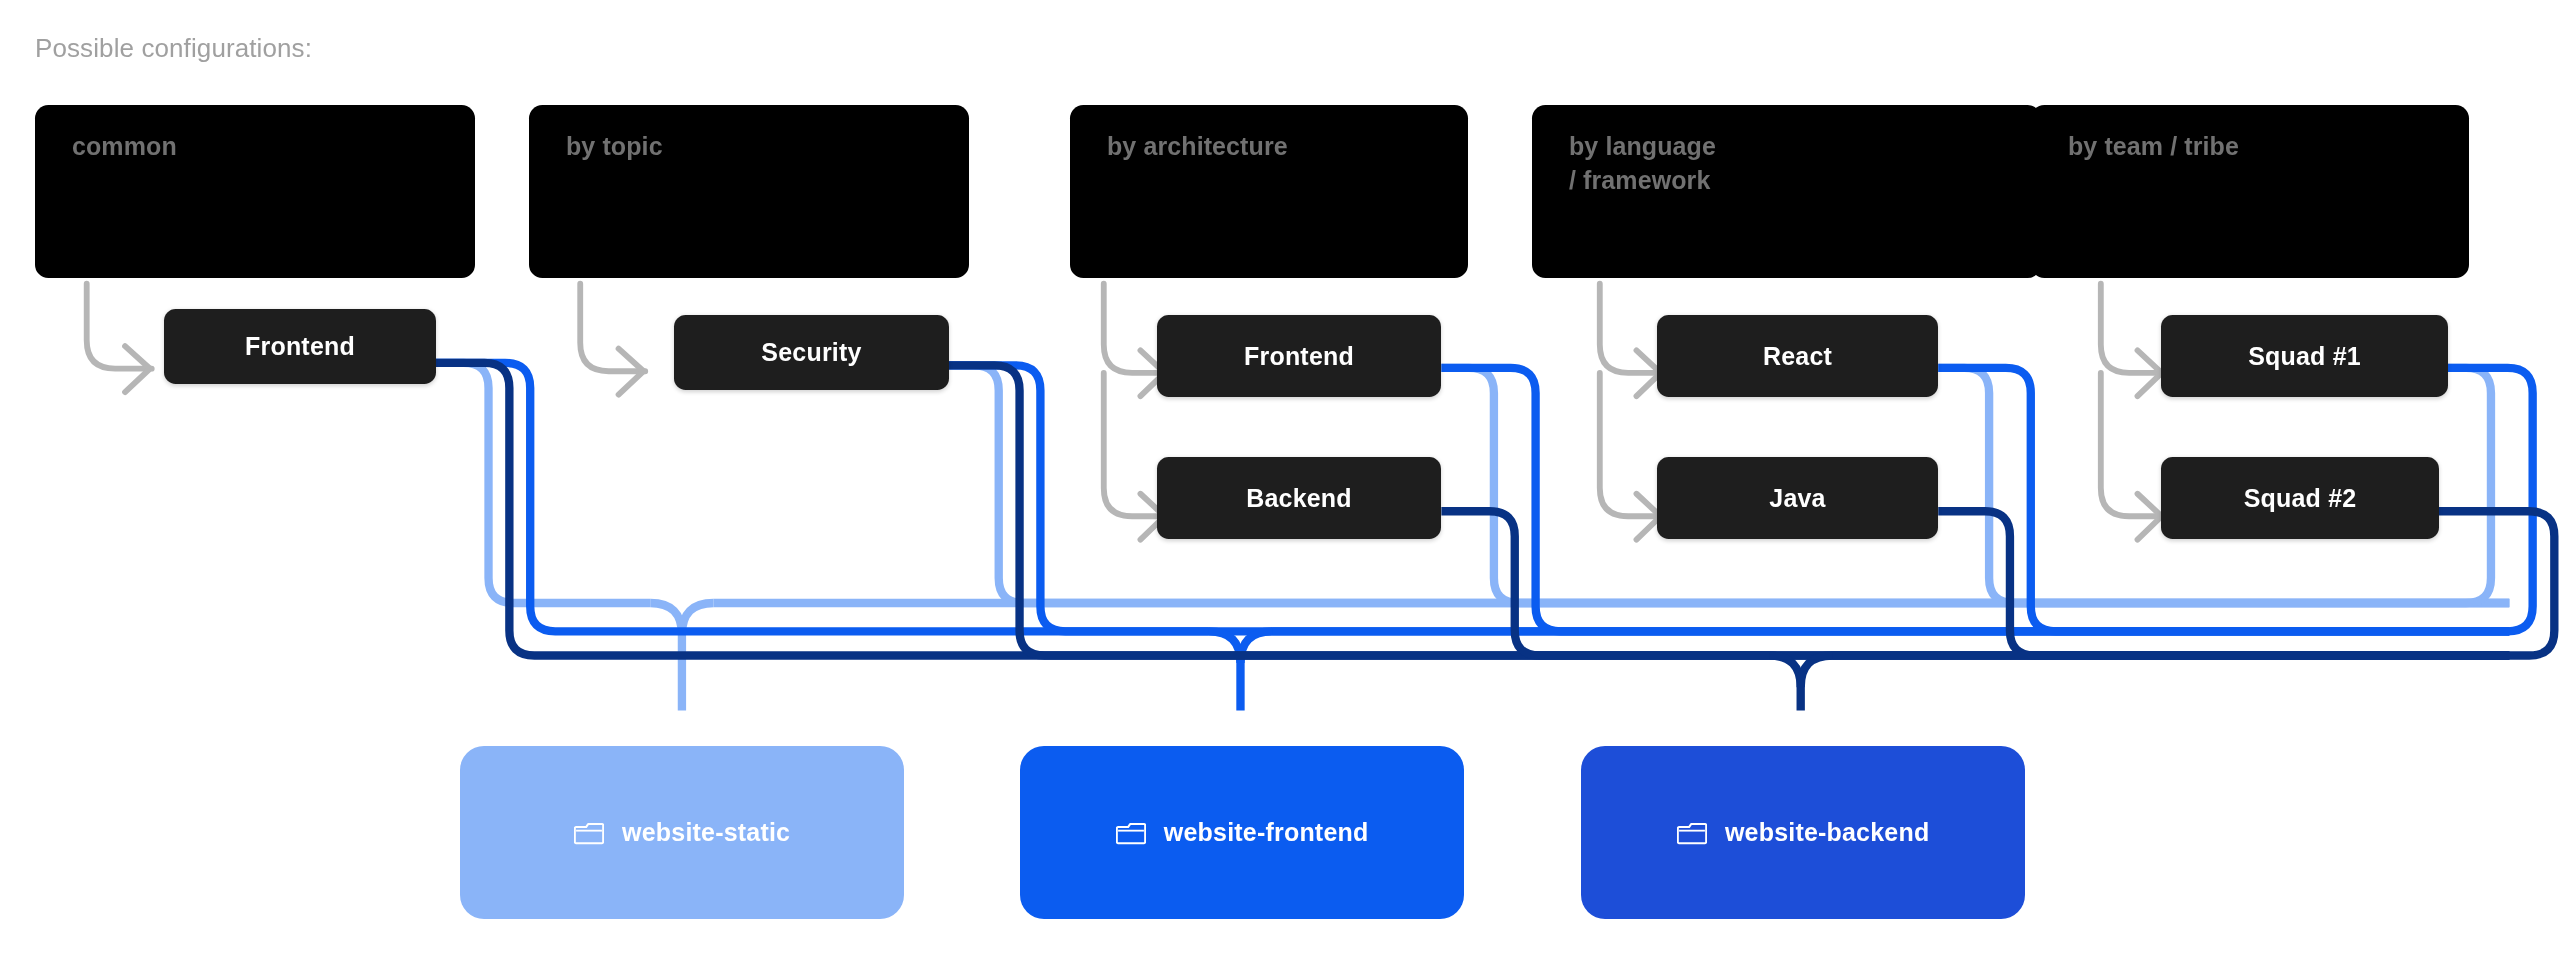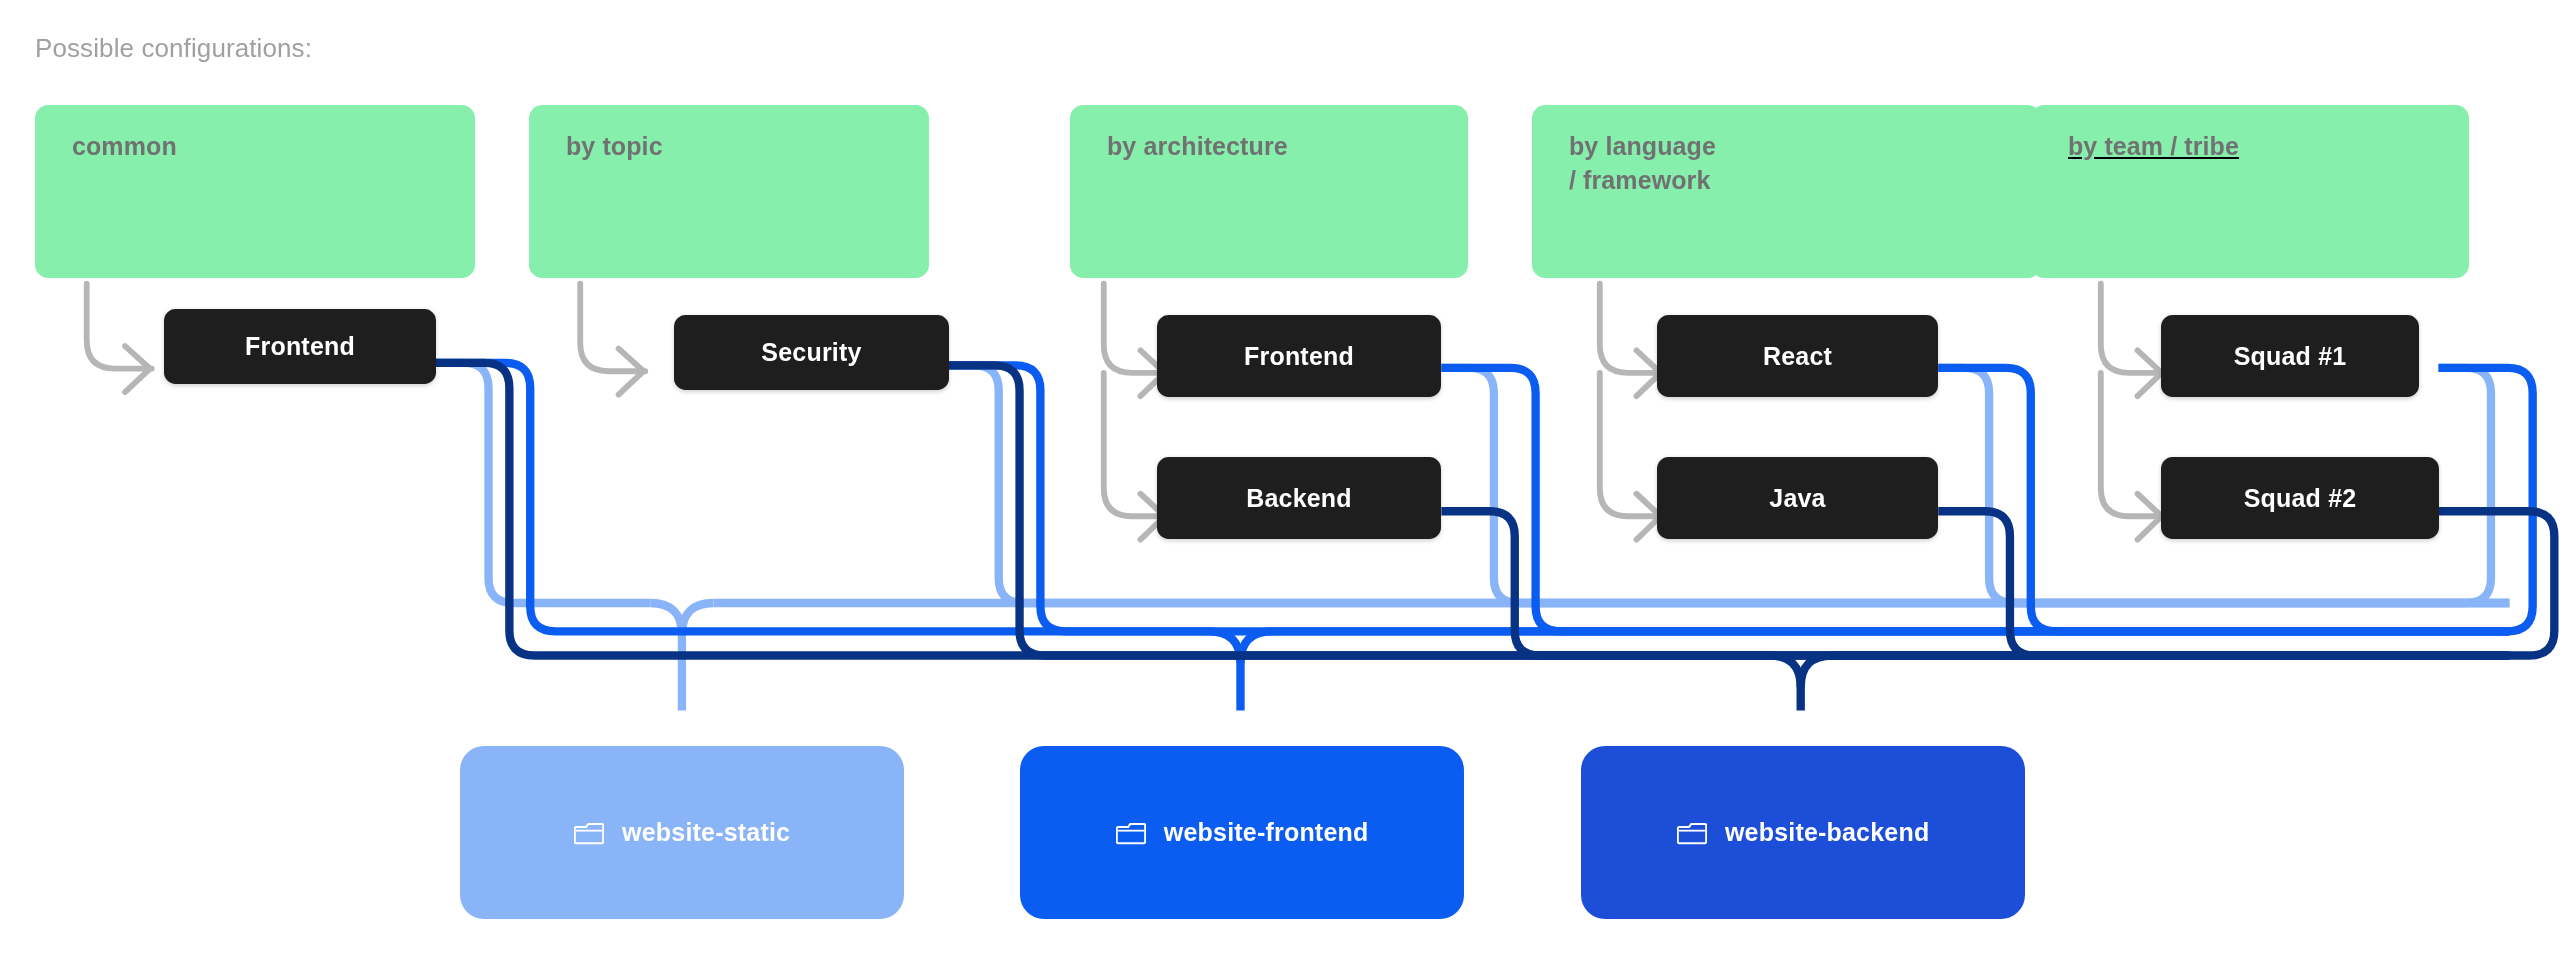--- a/index.html
+++ b/index.html
@@ -28,21 +28,21 @@
     font-size: 26px;
     line-height: 1.2;
     color: #a0a0a0;
     letter-spacing: 0.1px;
     white-space: nowrap;
   }
 
   
   .card {
     position: absolute;
-    background: #86efac;
+    background: #000000;
     border-radius: 13.3px;
     box-sizing: border-box;
     padding: 25px 37px 0 37px;
   }
   .card-label {
     font-size: 25px;
     font-weight: bold;
     color: #717171;
     line-height: 1.34;
     white-space: pre-line;
@@ -118,21 +118,21 @@
 <body>
 
 <div id="stage">
 
   <div class="caption">Possible configurations:</div>
 
   <div class="card" style="left:35px; top:105px; width:440px; height:173px;">
     <div class="card-label">common</div>
   </div>
 
-  <div class="card" style="left:529px; top:105px; width:400px; height:173px;">
+  <div class="card" style="left:529px; top:105px; width:440px; height:173px;">
     <div class="card-label">by topic</div>
   </div>
 
   <div class="card" style="left:1070px; top:105px; width:398px; height:173px;">
     <div class="card-label">by architecture</div>
   </div>
 
   <div class="card" style="left:1532px; top:105px; width:509px; height:173px;">
     <div class="card-label">by language
 / framework</div>
@@ -245,21 +245,21 @@
   </div>
 
   <div class="node" style="left:1157px; top:457px; width:284px; height:82px;">
     <span class="node-label">Backend</span>
   </div>
 
   <div class="node" style="left:1657px; top:457px; width:281px; height:82px;">
     <span class="node-label">Java</span>
   </div>
 
-  <div class="node" style="left:2161px; top:315px; width:258px; height:82px;">
+  <div class="node" style="left:2161px; top:315px; width:287px; height:82px;">
     <span class="node-label">Squad #1</span>
   </div>
 
   <div class="node" style="left:2161px; top:457px; width:278px; height:82px;">
     <span class="node-label">Squad #2</span>
   </div>
 
   <div class="repo" style="left:460px; top:746px; width:444px; height:173px; background:#8ab4f8;">
     <div class="repo-inner">
       <svg class="folder-icon" viewBox="0 0 36 30">

